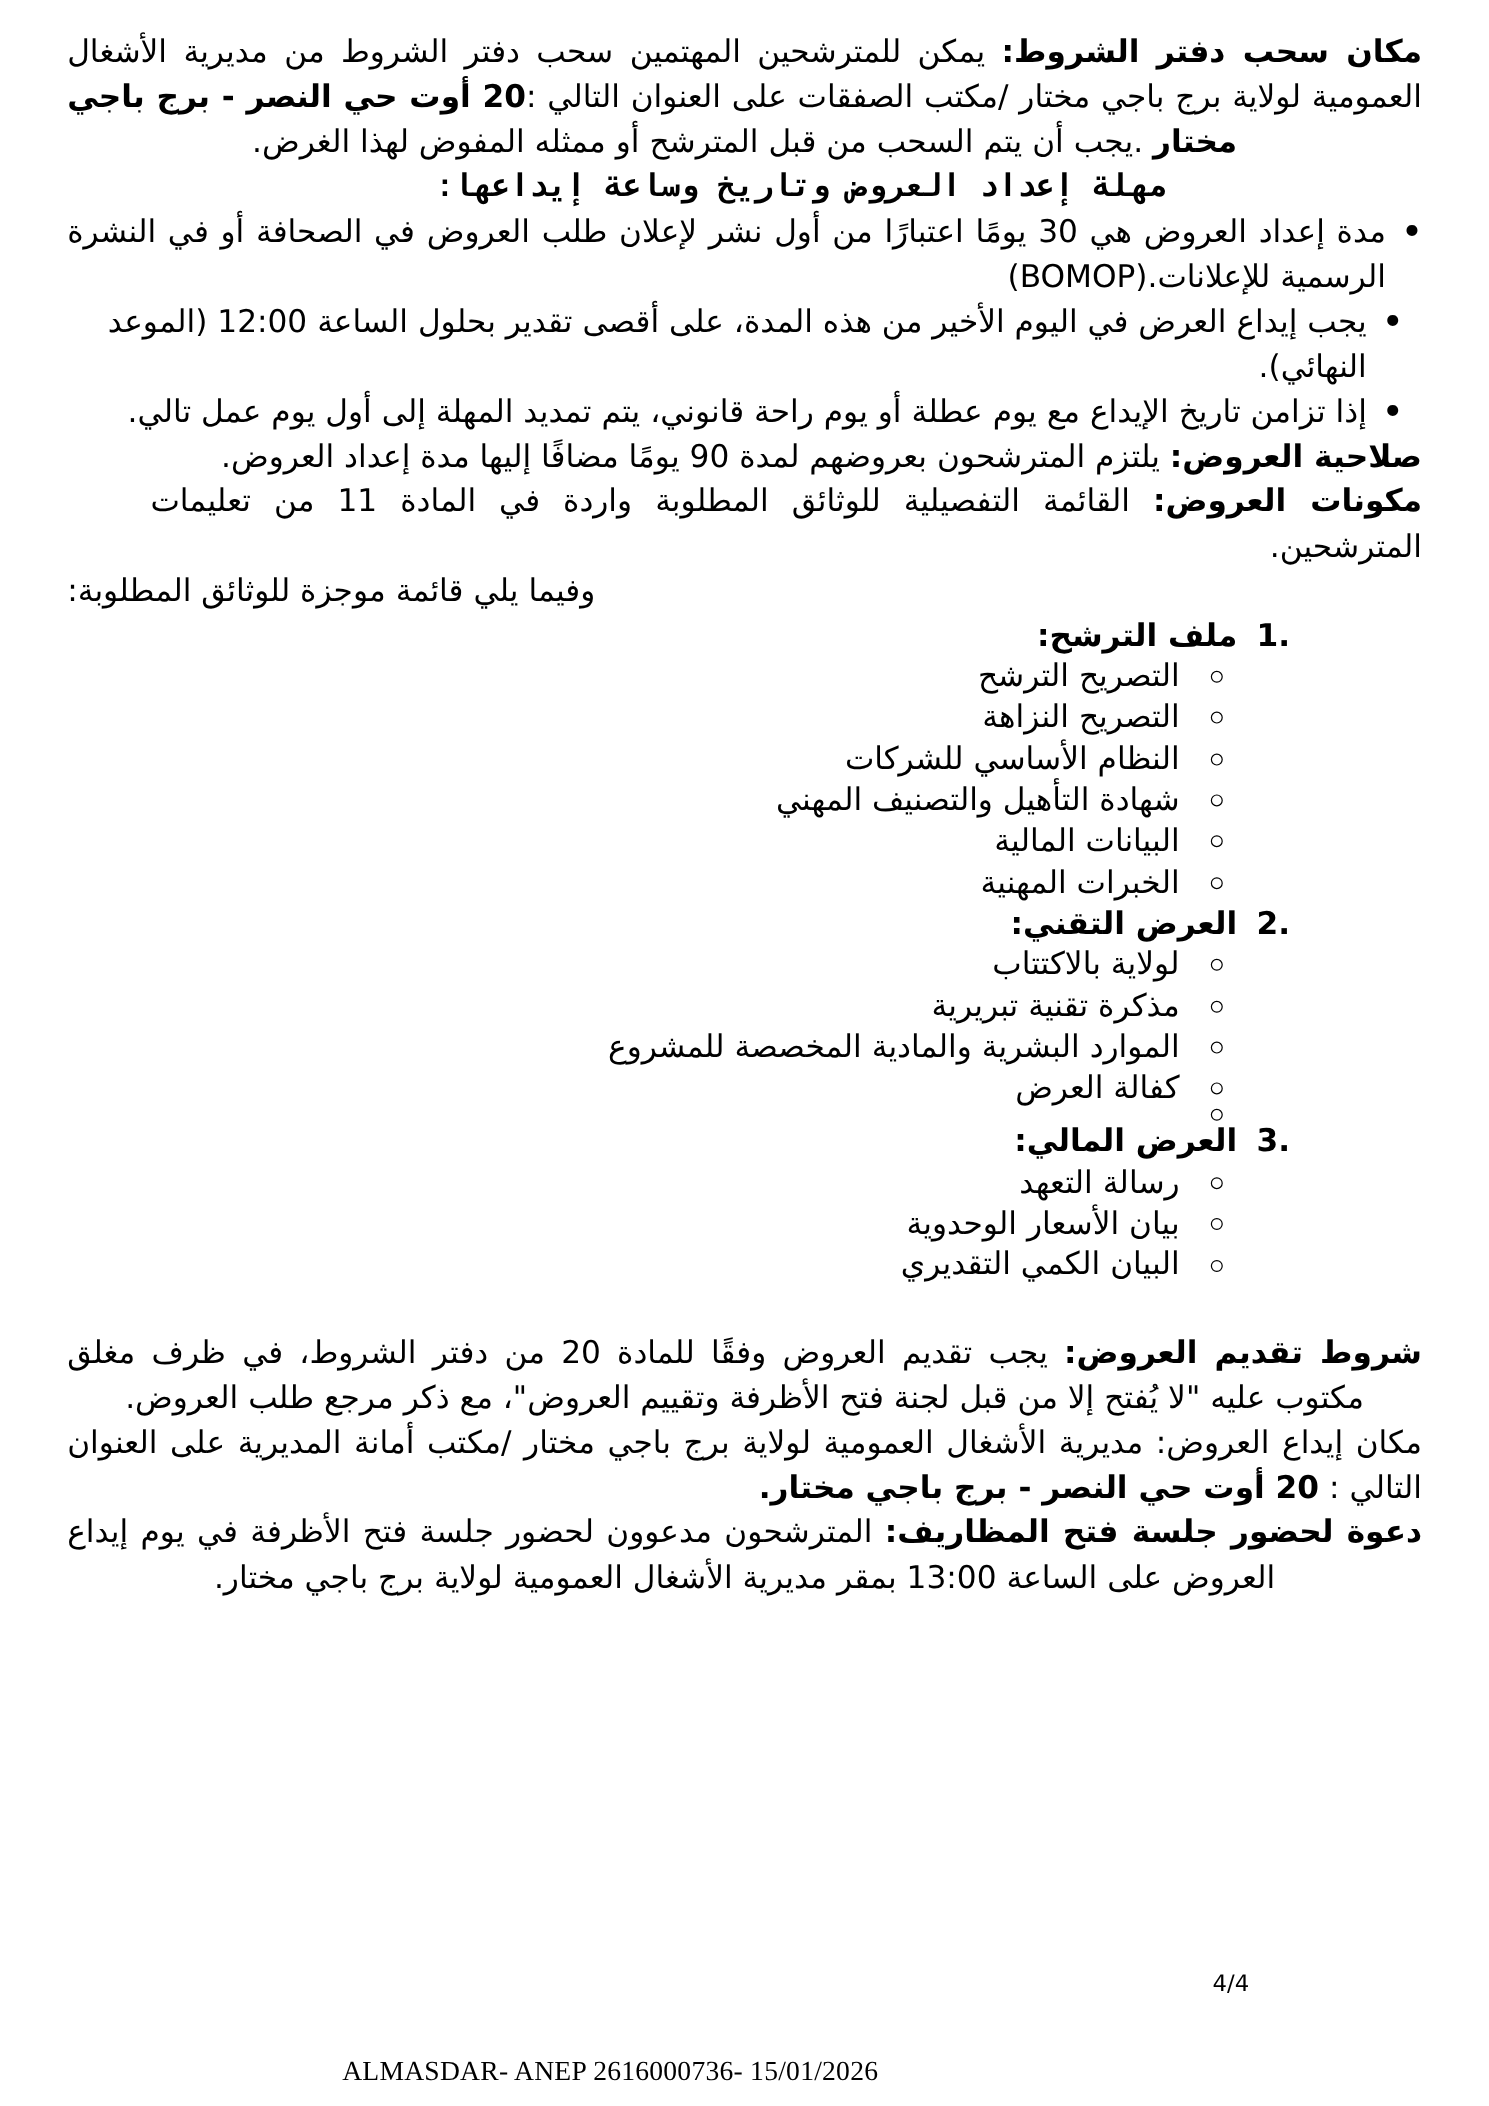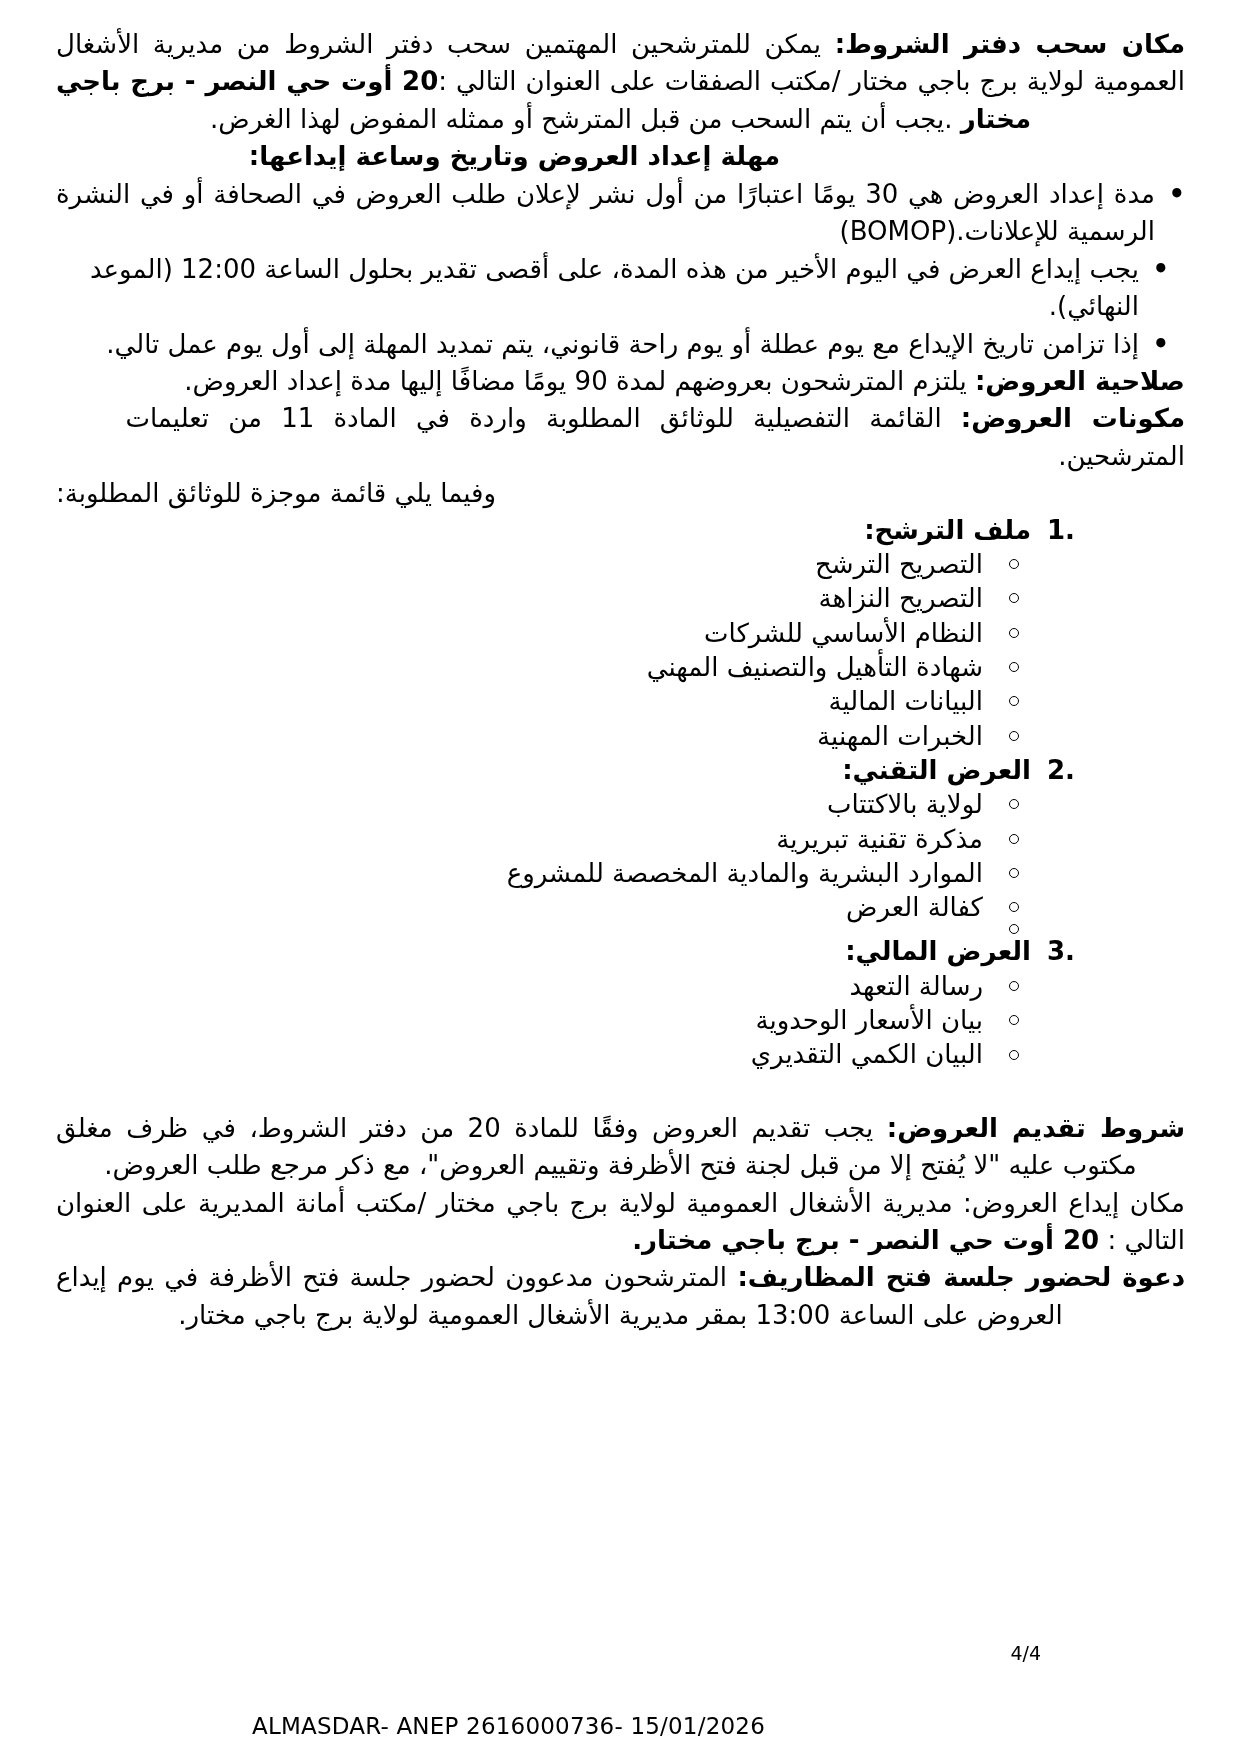--- a/index.html
+++ b/index.html
@@ -8,42 +8,42 @@
     position:relative;overflow:hidden;color:#000;
     font-family:"DejaVu Sans","Liberation Sans",sans-serif;
     direction:rtl;
   }
   .content{padding:26px 56px 0 56px;font-size:26px;line-height:1.44;}
   .b{font-weight:bold;}
   
   .p{margin:0;}
   .just-center{text-align:justify;text-align-last:center;}
   .just-right{text-align:justify;text-align-last:right;}
-  .h-deadline{font-weight:bold;text-align:center;padding-left:0;padding-right:212px;}
+  .h-deadline{font-weight:bold;text-align:right;padding-left:0;padding-right:212px;font-family:Liberation Mono, monospace;}
   
   .li1{display:flex;align-items:flex-start;}
   .li1 .marker{flex:none;width:30px;font-weight:bold;}
   .li1 .t{flex:1;text-align:justify;}
   .li1.indent{padding-right:16px;}
   .li1 .t.nojust{text-align:right;}
   
   .stretch{word-spacing:0.42em;text-align:right;}
   .line-intro{text-align:left;padding-right:6px;}
   
   .doc-list{line-height:1.32;}
   .num-item{display:flex;align-items:baseline;padding-right:110px;font-weight:bold;}
   .num-item .num{flex:none;direction:ltr;margin-left:16px;}
   .sub-item{display:flex;align-items:center;padding-right:166px;}
   .ring{flex:none;width:10px;height:10px;border:1.7px solid #000;border-radius:50%;
         margin-left:26px;box-sizing:border-box;}
   .gap-lg{height:38px;}
   
   .page-number{position:absolute;top:1642px;right:200px;font-size:19px;direction:ltr;}
   .footer-credit{position:absolute;bottom:16px;left:0;width:100%;text-align:center;
-                 font-size:23px;direction:ltr;}
+                 font-size:23px;direction:ltr;font-family:Liberation Serif, serif;}
   .footer-credit span{position:relative;left:-112px;letter-spacing:0.2px;}
 </style>
 </head>
 <body>
 
 <div class="page">
   <div class="content">
 
     <p class="p just-center"><span class="b">مكان سحب دفتر الشروط:</span><span> يمكن للمترشحين المهتمين سحب دفتر الشروط من مديرية الأشغال العمومية لولاية برج باجي مختار /مكتب الصفقات على العنوان التالي :</span><span class="b">20 أوت حي النصر - برج باجي مختار</span><span> .يجب أن يتم السحب من قبل المترشح أو ممثله المفوض لهذا الغرض.</span></p>
 

